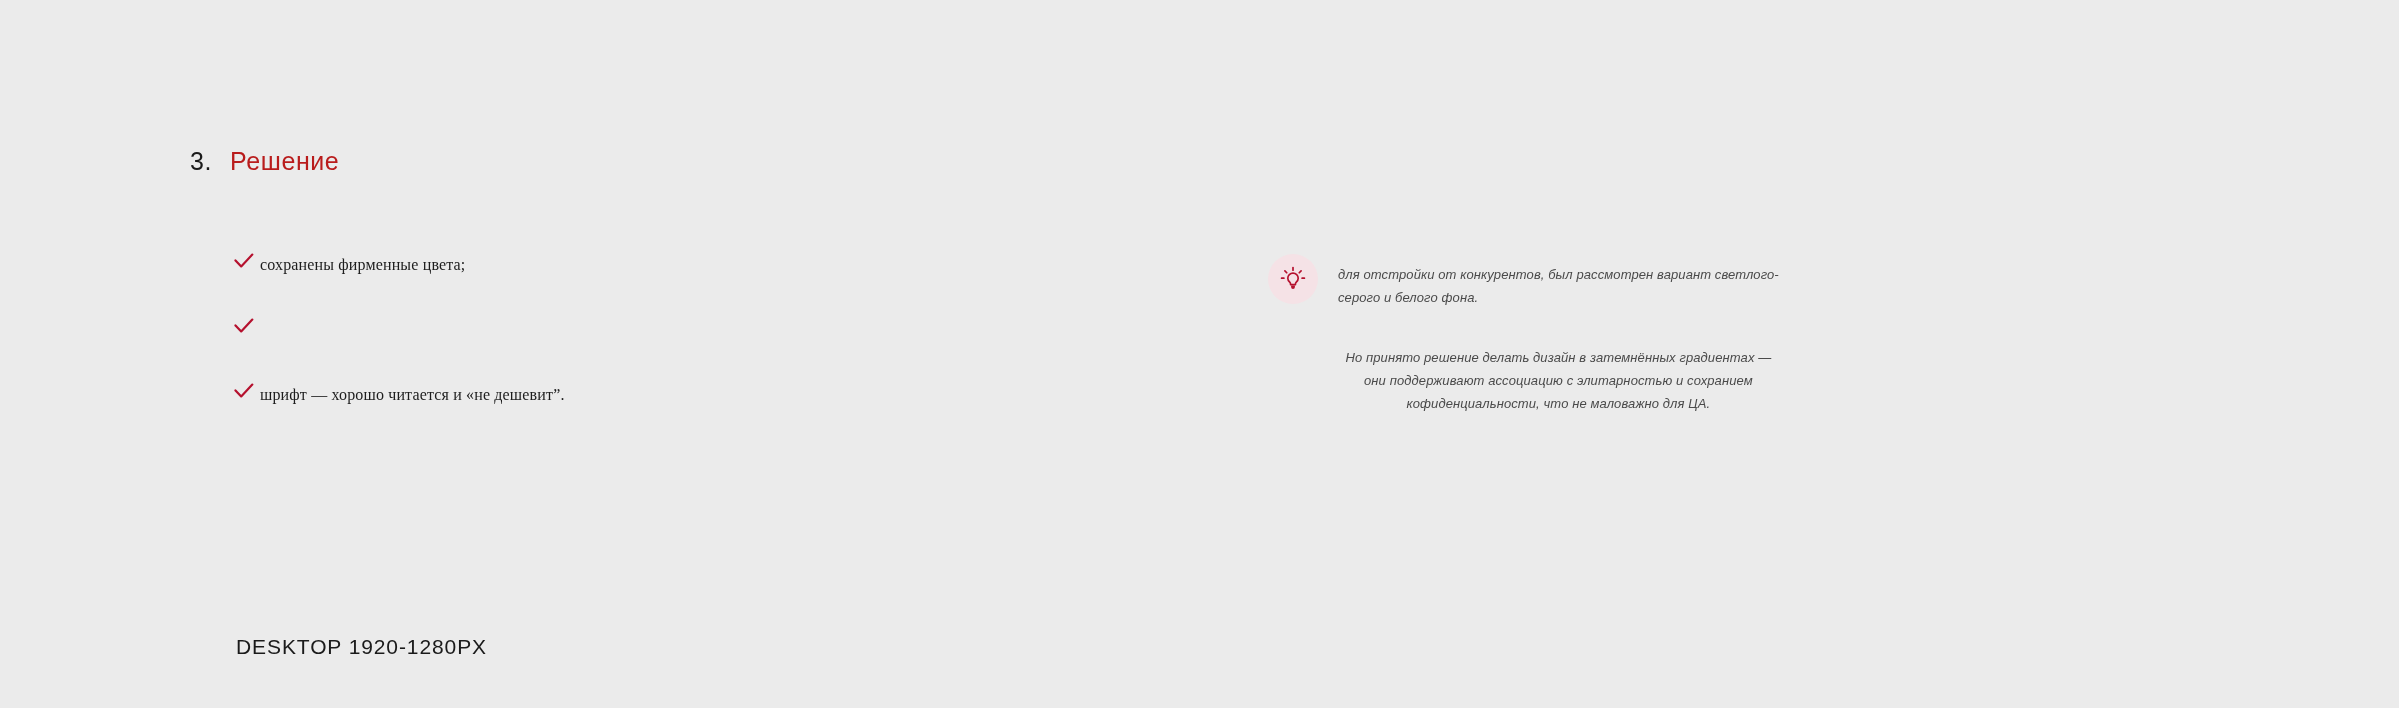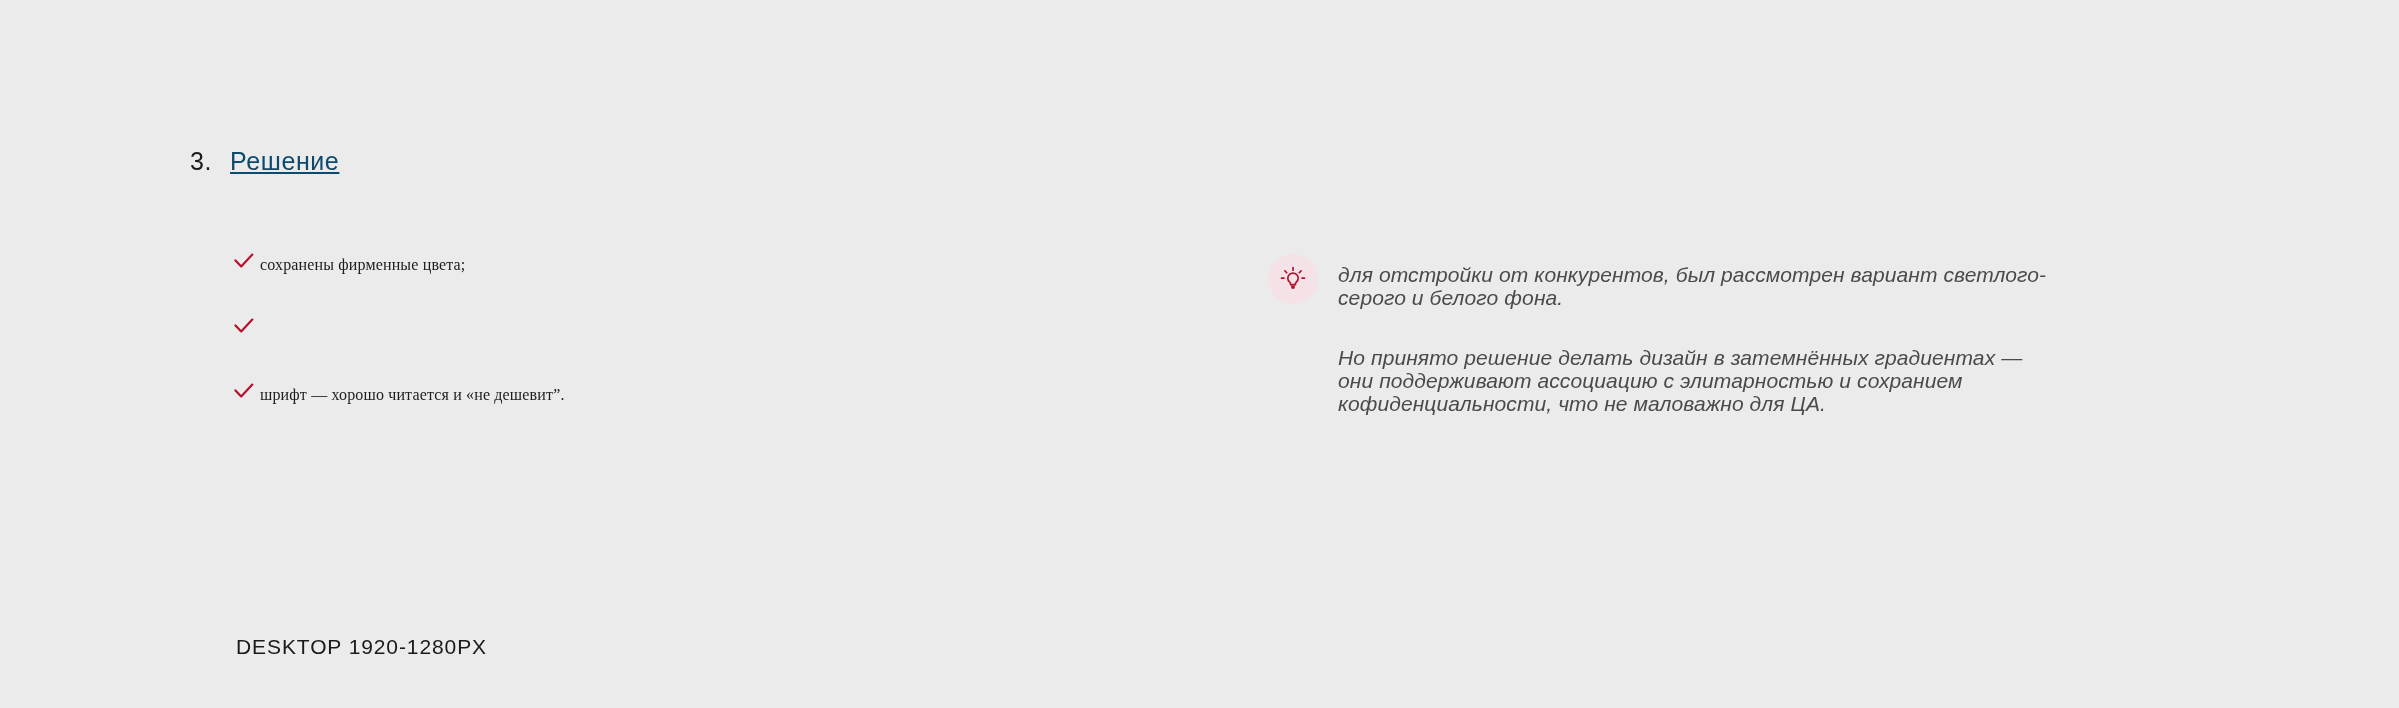--- a/index.html
+++ b/index.html
@@ -35,22 +35,21 @@
     font-size: 25px;
     letter-spacing: 0.6px;
     white-space: nowrap;
   }
   .section-number {
     font-size: 25px;
     color: #1a1a1a;
   }
   .section-title {
     font-size: 25px;
-    color: #0c4a6e;
-    text-decoration: underline;
+    color: #b91c1c;
   }
 
   
   .checklist {
     position: absolute;
     left: 234px;
     top: 248px;
     width: 840px;
   }
   .check-item {
@@ -100,29 +99,30 @@
     justify-content: center;
     margin-top: 2px;
   }
   .note-bulb svg { display: block; }
 
   .note-body {
     margin-left: 20px;
     padding-top: 11px;
   }
   .note-para {
-    font-size: 21px;
+    font-size: 13px;
     line-height: 23px;
     color: #4a4a4a;
     font-style: italic;
     letter-spacing: 0.1px;
     white-space: pre-line;
   }
   .note-para + .note-para {
     margin-top: 37px;
+    text-align: center;
   }
 
   
   .footer-caption {
     position: absolute;
     left: 236px;
     top: 635px;
     font-size: 21px;
     letter-spacing: 0.9px;
     color: #1a1a1a;

